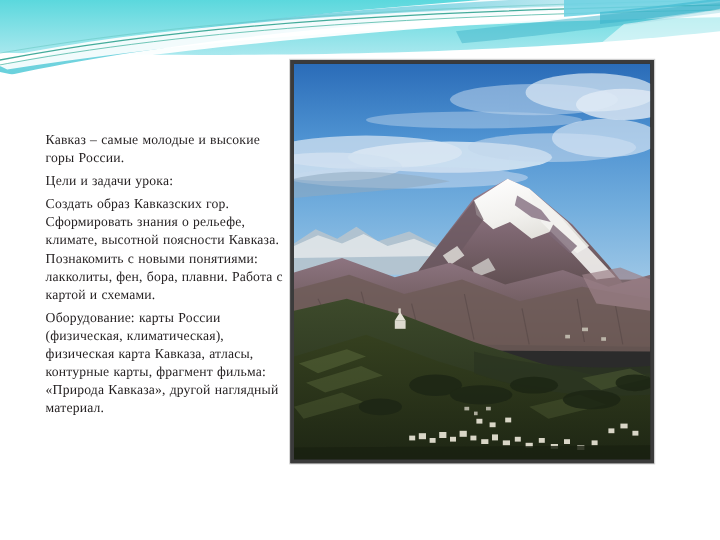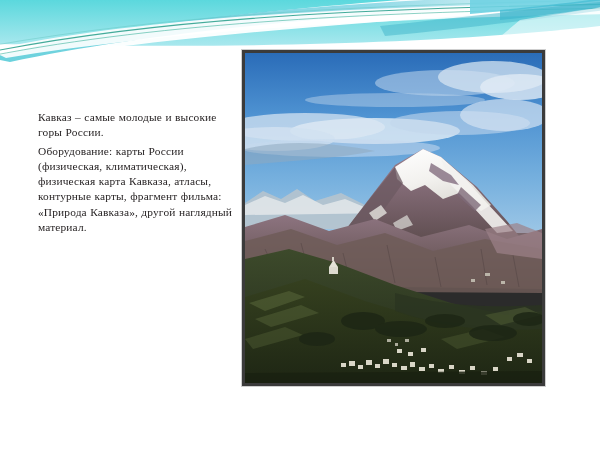--- a/index.html
+++ b/index.html
@@ -104,20 +104,22 @@
       <path d="M470,0 C530,0 580,-4 620,-10 L620,-2 C575,4 520,10 470,14 Z" fill="#6fd2e2" opacity="0.9"></path>
       <path d="M500,10 C545,6 590,0 620,-4 L620,4 C585,10 540,16 500,20 Z" fill="#46bcd3" opacity="0.75"></path>
       <path d="M380,26 C470,16 560,6 620,0 L620,8 C560,16 470,28 385,36 Z" fill="#3fb4c9" opacity="0.5"></path>
 
       <path d="M520,20 C560,14 600,8 620,4 L620,62 L470,62 Z" fill="#ffffff" opacity="0.55"></path>
     </svg>
   </div>
 
   <div class="text-col">
     <p class="para">Кавказ – самые молодые и высокие горы России.</p>
+    <p class="para">Цели и задачи урока:</p>
+    <p class="para">Создать образ Кавказских гор. Сформировать знания о рельефе, климате, высотной поясности Кавказа. Познакомить с новыми понятиями: лакколиты, фен, бора, плавни. Работа с картой и схемами.</p>
     <p class="para">Оборудование: карты России (физическая, климатическая), физическая карта Кавказа, атласы, контурные карты, фрагмент фильма: «Природа Кавказа», другой наглядный материал.</p>
   </div>
 
   <div class="photo-frame">
     <svg viewBox="0 0 297 330" preserveAspectRatio="none" xmlns="http://www.w3.org/2000/svg">
       <defs>
         <linearGradient id="sky" x1="0" y1="0" x2="0" y2="1">
           <stop offset="0%" stop-color="#2a6cb8"></stop>
           <stop offset="35%" stop-color="#4f93d2"></stop>
           <stop offset="70%" stop-color="#76b0de"></stop>

